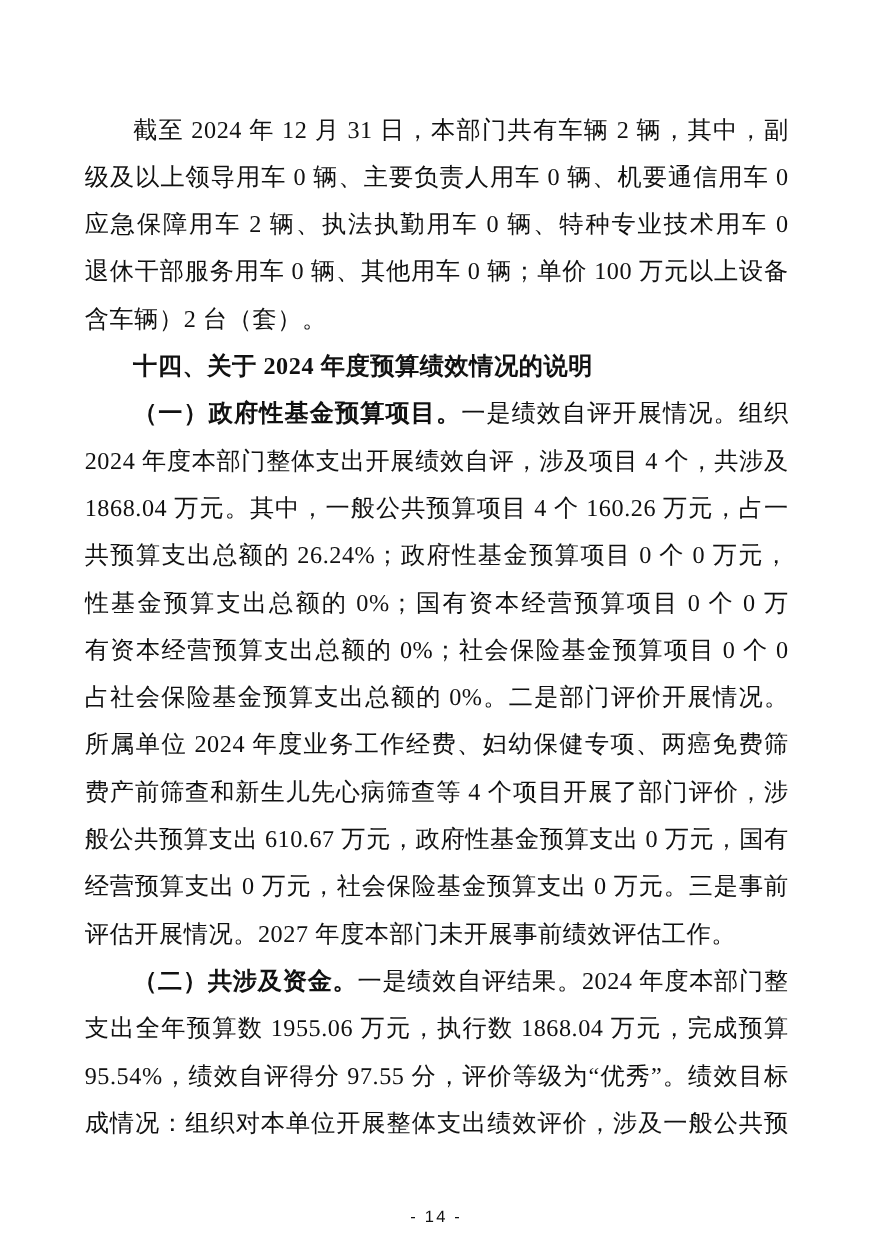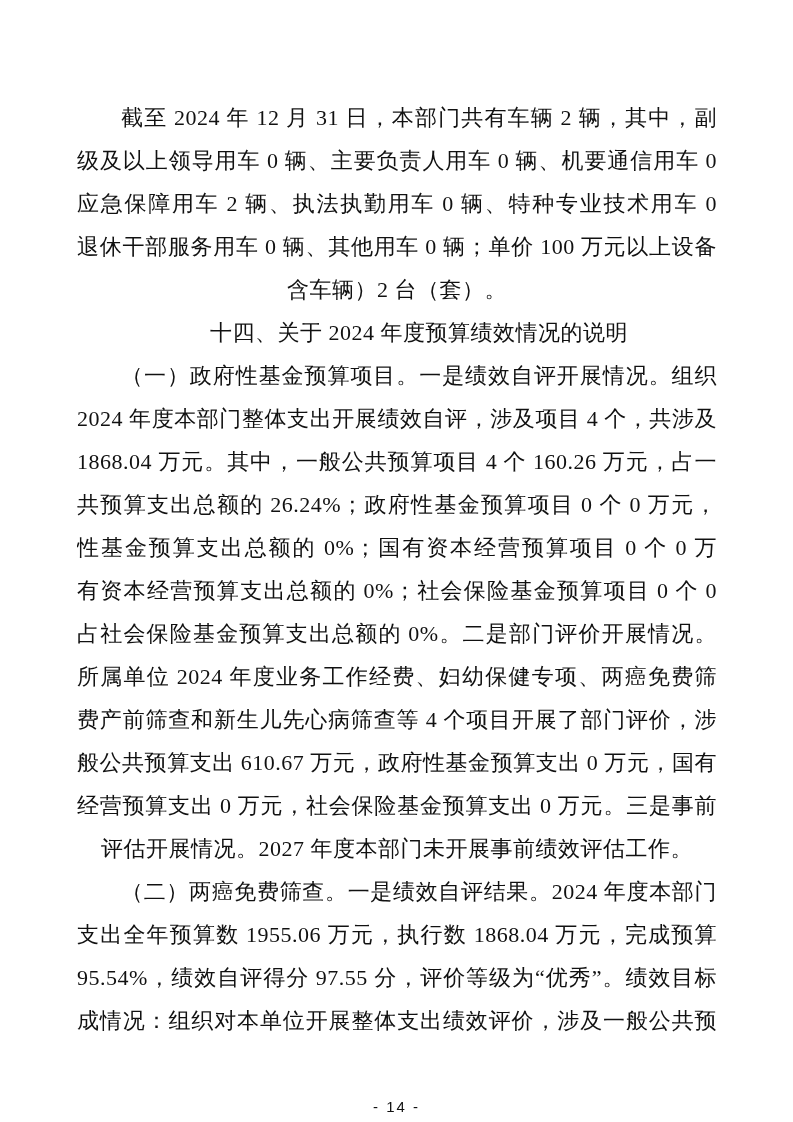--- a/index.html
+++ b/index.html
@@ -27,27 +27,27 @@
     line-height: 43px;
     font-size: 22px;
     letter-spacing: 0.5px;
     overflow: hidden;
   }
   .j {
     text-align: justify;
     text-align-last: justify;
   }
   .l {
-    text-align: center;
+    text-align: left;
   }
   .indent {
     text-indent: 44px;
   }
   .bold, .line .b {
-    font-weight: normal;
+    font-weight: bold;
   }
   .page-number {
     position: absolute;
     top: 1098px;
     left: 0;
     width: 100%;
     text-align: center;
     font-size: 15px;
     letter-spacing: 2px;
     font-family: "Liberation Sans", "DejaVu Sans", sans-serif;
@@ -74,21 +74,21 @@
     <div class="line j"><span class="b"></span><span>共预算支出总额的 26.24%；政府性基金预算项目 0 个 0 万元，占政府</span></div>
     <div class="line j"><span class="b"></span><span>性基金预算支出总额的 0%；国有资本经营预算项目 0 个 0 万元，占国</span></div>
     <div class="line j"><span class="b"></span><span>有资本经营预算支出总额的 0%；社会保险基金预算项目 0 个 0 万元，</span></div>
     <div class="line j"><span class="b"></span><span>占社会保险基金预算支出总额的 0%。二是部门评价开展情况。组织对</span></div>
     <div class="line j"><span class="b"></span><span>所属单位 2024 年度业务工作经费、妇幼保健专项、两癌免费筛查、免</span></div>
     <div class="line j"><span class="b"></span><span>费产前筛查和新生儿先心病筛查等 4 个项目开展了部门评价，涉及一</span></div>
     <div class="line j"><span class="b"></span><span>般公共预算支出 610.67 万元，政府性基金预算支出 0 万元，国有资本</span></div>
     <div class="line j"><span class="b"></span><span>经营预算支出 0 万元，社会保险基金预算支出 0 万元。三是事前绩效</span></div>
     <div class="line l"><span class="b"></span><span>评估开展情况。2027 年度本部门未开展事前绩效评估工作。</span></div>
 
-    <div class="line j indent"><span class="b">（二）两癌免费筛查。</span><span>一是绩效自评结果。2024 年度本部门整体</span></div>
+    <div class="line j indent"><span class="b">（二）共涉及资金。</span><span>一是绩效自评结果。2024 年度本部门整体</span></div>
     <div class="line j"><span class="b"></span><span>支出全年预算数 1955.06 万元，执行数 1868.04 万元，完成预算的</span></div>
     <div class="line j"><span class="b"></span><span>95.54%，绩效自评得分 97.55 分，评价等级为“优秀”。绩效目标完</span></div>
     <div class="line j"><span class="b"></span><span>成情况：组织对本单位开展整体支出绩效评价，涉及一般公共预算支</span></div>
 
   </div>
 
   <div class="page-number">- 14 -</div>
 </div>
 
 </body></html>

